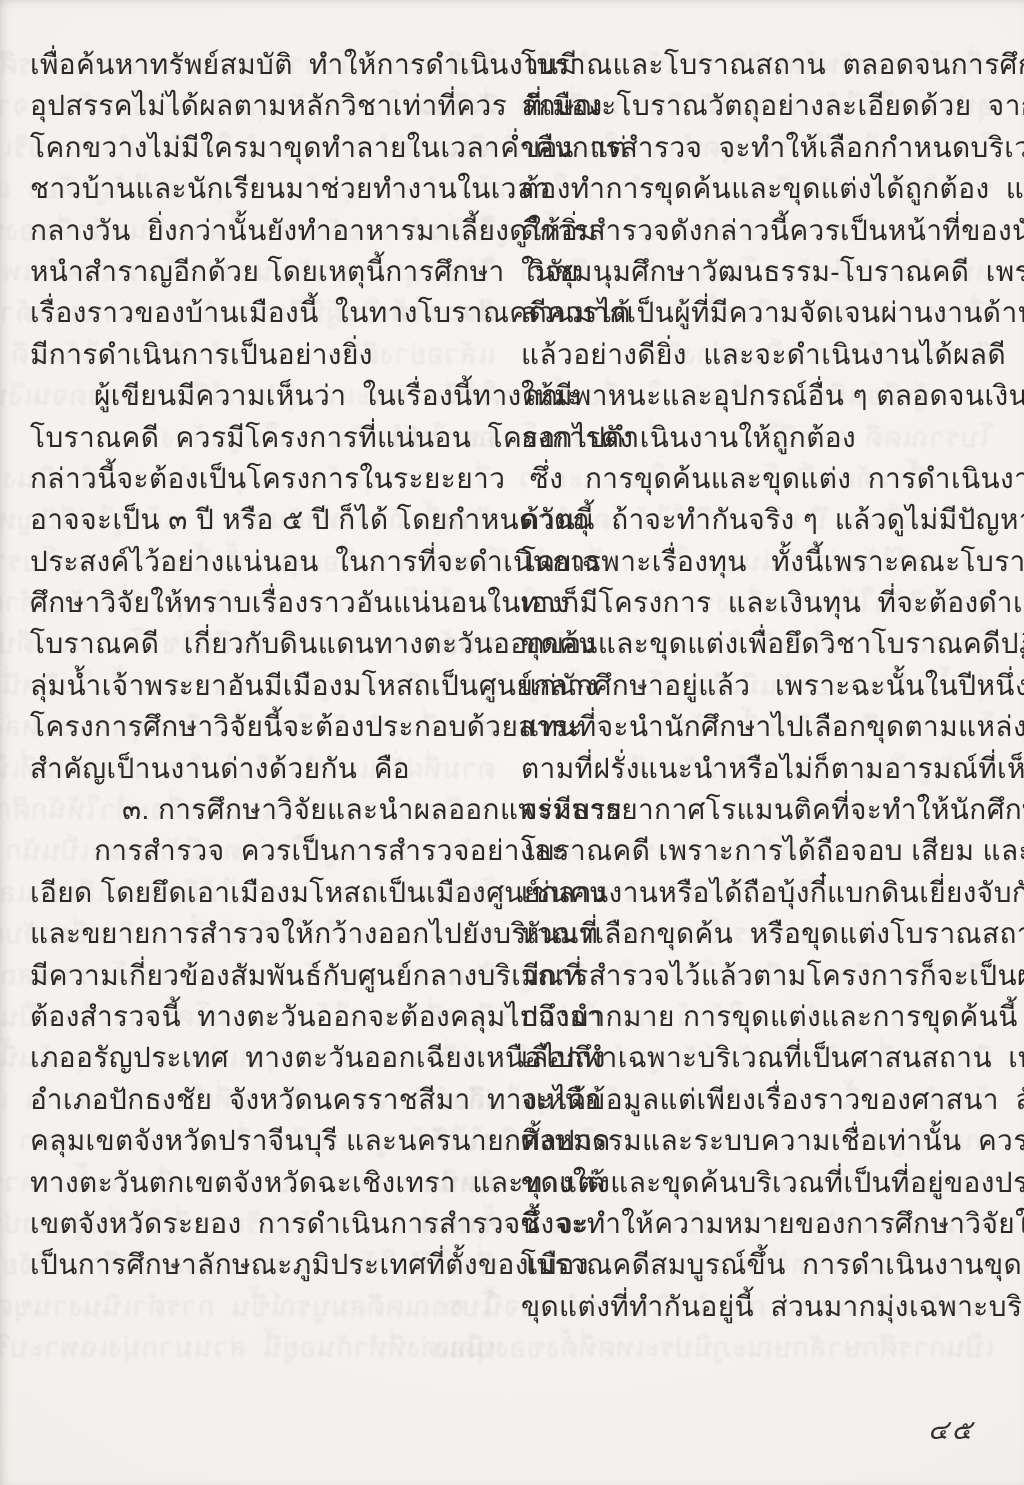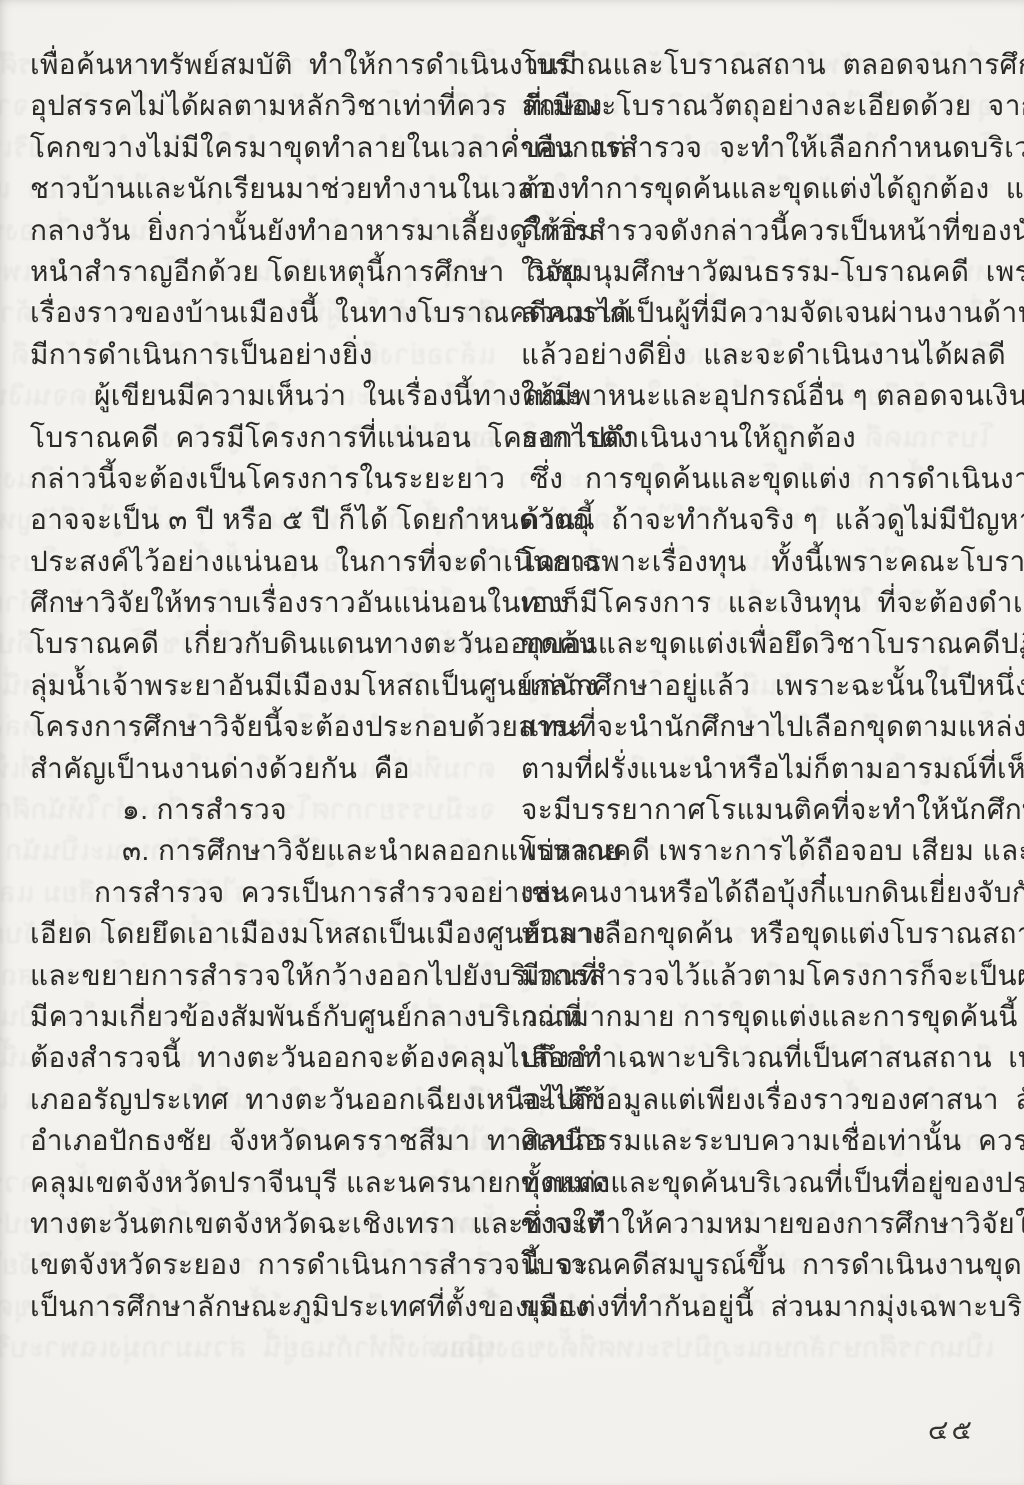--- a/index.html
+++ b/index.html
@@ -46,20 +46,21 @@
     z-index: 0;
   }
   .col.real { z-index: 1; }
   .page-number {
     position: absolute;
     left: 928px;
     top: 1408px;
     font-size: 27px;
     letter-spacing: 3px;
     color: #33322f;
+    font-style: italic;
   }
 </style>
 </head>
 <body>
 
 <div class="page">
   <div class="col col-left ghost" id="ghost-left" aria-hidden="true">
       <div class="line">โบราณและโบราณสถาน  ตลอดจนการศึกษา</div>
       <div class="line">ลักษณะโบราณวัตถุอย่างละเอียดด้วย  จากผล</div>
       <div class="line">ของการสำรวจ  จะทำให้เลือกกำหนดบริเวณที่</div>
@@ -140,21 +141,20 @@
       <div class="line in-1">ผู้เขียนมีความเห็นว่า  ในเรื่องนี้ทางคณะ</div>
       <div class="line">โบราณคดี  ควรมีโครงการที่แน่นอน  โครงการดัง</div>
       <div class="line">กล่าวนี้จะต้องเป็นโครงการในระยะยาว   ซึ่ง</div>
       <div class="line">อาจจะเป็น ๓ ปี หรือ ๕ ปี ก็ได้ โดยกำหนดวัตถุ</div>
       <div class="line">ประสงค์ไว้อย่างแน่นอน  ในการที่จะดำเนินการ</div>
       <div class="line">ศึกษาวิจัยให้ทราบเรื่องราวอันแน่นอนในทาง</div>
       <div class="line">โบราณคดี   เกี่ยวกับดินแดนทางตะวันออกของ</div>
       <div class="line">ลุ่มน้ำเจ้าพระยาอันมีเมืองมโหสถเป็นศูนย์กลาง</div>
       <div class="line">โครงการศึกษาวิจัยนี้จะต้องประกอบด้วยสาระ</div>
       <div class="line">สำคัญเป็านงานด่างด้วยกัน  คือ</div>
-      <div class="line in-2">๑. การสำรวจ</div>
       <div class="line in-2">๓. การศึกษาวิจัยและนำผลออกแพร่หลาย</div>
       <div class="line in-1"><b>การสำรวจ</b>  ควรเป็นการสำรวจอย่างละ</div>
       <div class="line">เอียด โดยยึดเอาเมืองมโหสถเป็นเมืองศูนย์กลาง</div>
       <div class="line">และขยายการสำรวจให้กว้างออกไปยังบริเวณที่</div>
       <div class="line">มีความเกี่ยวข้องสัมพันธ์กับศูนย์กลางบริเวณที่</div>
       <div class="line">ต้องสำรวจนี้  ทางตะวันออกจะต้องคลุมไปถึงอำ</div>
       <div class="line">เภออรัญประเทศ  ทางตะวันออกเฉียงเหนือไปถึง</div>
       <div class="line">อำเภอปักธงชัย  จังหวัดนครราชสีมา  ทางเหนือ</div>
       <div class="line">คลุมเขตจังหวัดปราจีนบุรี และนครนายกทั้งหมด</div>
       <div class="line">ทางตะวันตกเขตจังหวัดฉะเชิงเทรา  และทางใต้</div>

